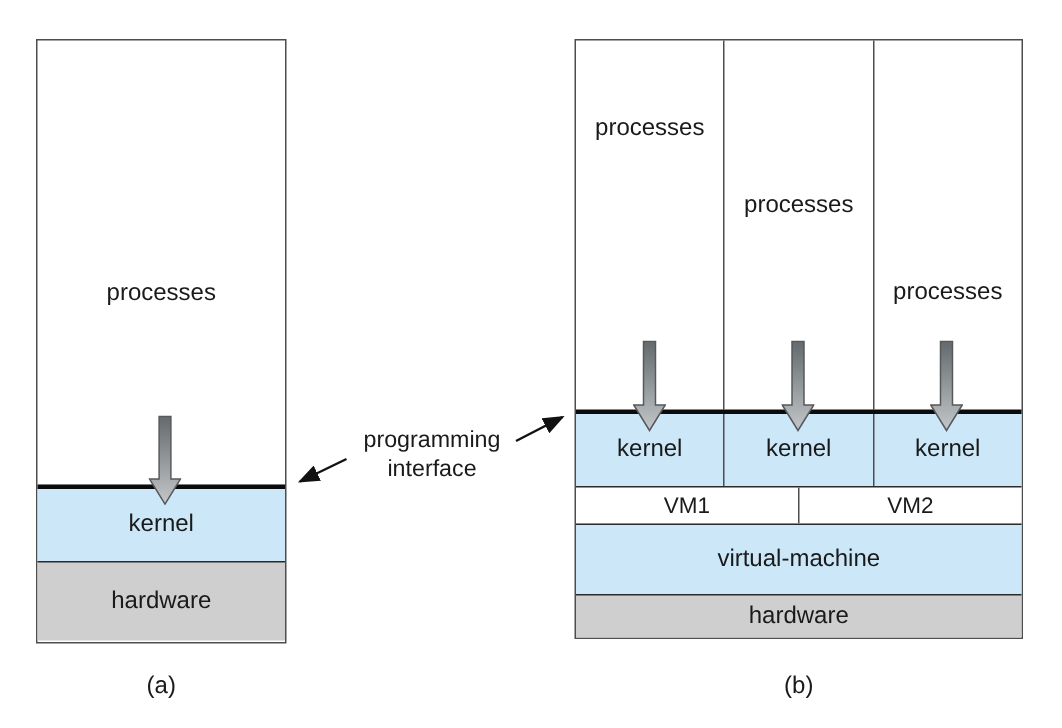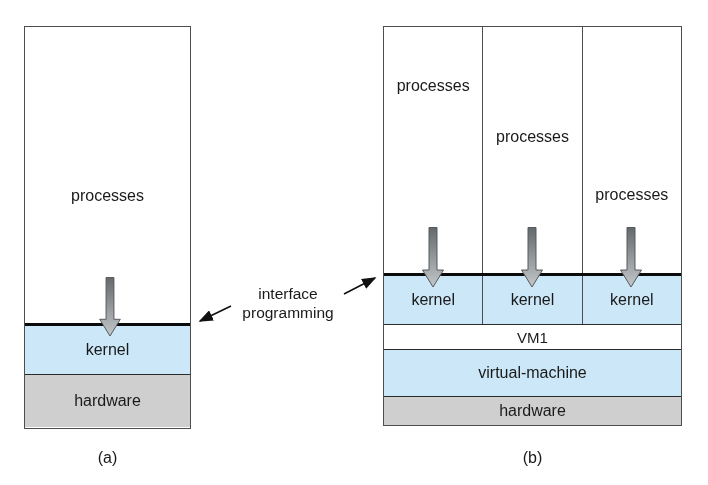--- a/index.html
+++ b/index.html
@@ -100,22 +100,22 @@
     <div class="a-kernel">
       <span>kernel</span>
     </div>
     <div class="a-hardware">
       <span>hardware</span>
     </div>
   </div>
   <div class="caption caption-a">(a)</div>
 
   <div class="prog-label">
+    <div>programming</div>
     <div>interface</div>
-    <div>programming</div>
   </div>
 
   <div class="box-b">
     <div class="b-cols">
       <div class="b-col">
         <div class="b-proc">processes</div>
       </div>
       <div class="b-col">
         <div class="b-proc">processes</div>
       </div>
@@ -131,20 +131,23 @@
       <div class="b-cell">
         <span>kernel</span>
       </div>
       <div class="b-cell">
         <span>kernel</span>
       </div>
     </div>
     <div class="b-row b-vm-row">
       <div class="b-cell">
         <span>VM1</span>
+      </div>
+      <div class="b-cell">
+        <span>VM2</span>
       </div>
     </div>
     <div class="b-vmi">
       <div>virtual-machine</div>
     </div>
     <div class="b-hardware">
       <span>hardware</span>
     </div>
   </div>
   <div class="caption caption-b">(b)</div>

